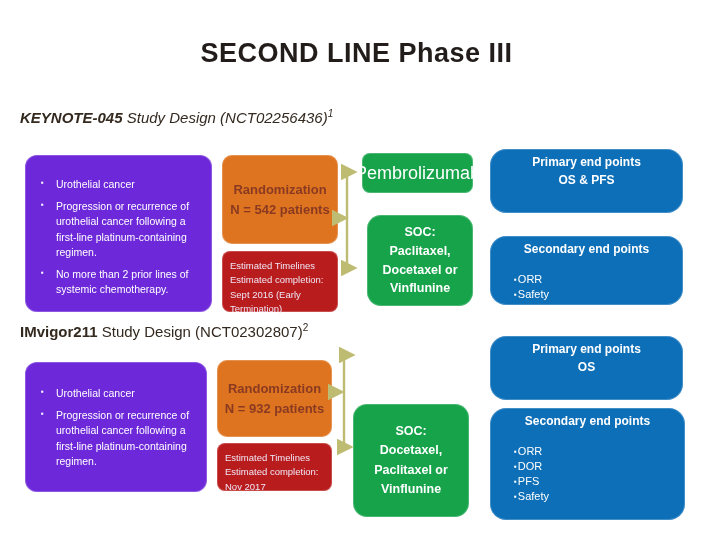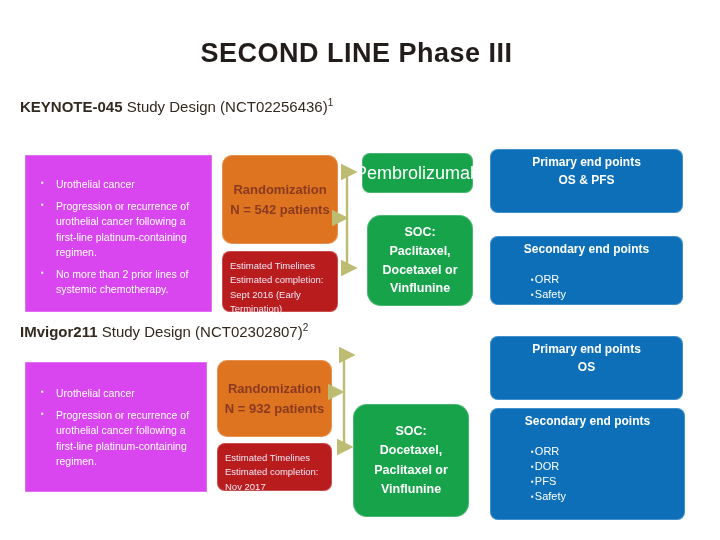--- a/index.html
+++ b/index.html
@@ -5,27 +5,27 @@
   html,body{margin:0;padding:0;}
   body{font-family:"Liberation Sans",sans-serif;background:#888;}
   .slide{position:relative;width:720px;height:540px;background:#ffffff;overflow:hidden;}
 
   .slide-title{position:absolute;left:0;top:38px;width:713px;text-align:center;
     font-size:27px;font-weight:bold;color:#221c1a;letter-spacing:.5px;}
 
   .section-heading{position:absolute;font-size:15px;color:#33291f;}
   .section-heading .hb{font-weight:bold;}
   .section-heading sup{font-size:10px;}
-  .heading-1{left:20px;top:97px;}
+  .heading-1{left:20px;top:108px;font-style:italic;}
   .heading-2{left:20px;top:322px;}
 
   .box{position:absolute;box-sizing:border-box;
        box-shadow:inset 0 0 0 1px rgba(255,255,255,.22);}
 
-  .teal{background:#d946ef;border-radius:1px;color:#fff;}
+  .teal{background:#6d28d9;border-radius:12px;color:#fff;}
   .teal ul{margin:0;padding:0;list-style:none;}
   .teal li{position:relative;padding-left:17px;margin-bottom:7px;
     font-size:10.5px;line-height:1.45;}
   .teal li::before{content:"▪";position:absolute;left:2px;top:0;font-size:8px;}
   .teal-1{left:25px;top:155px;width:187px;height:157px;padding:22px 10px 8px 14px;}
   .teal-2{left:25px;top:362px;width:182px;height:130px;padding:24px 10px 8px 14px;}
 
   .orange{background:#de741f;border-radius:10px;color:#8a3a22;
     display:flex;align-items:center;justify-content:center;text-align:center;
     font-weight:bold;font-size:13px;line-height:1.5;white-space:pre-line;}
@@ -39,21 +39,21 @@
 
   .green{background:#16a34a;border-radius:8px;color:#fff;
     display:flex;align-items:center;justify-content:center;text-align:center;}
   .arm-drug-1{left:362px;top:153px;width:111px;height:40px;font-size:18px;}
   .arm-soc-1{left:367px;top:215px;width:106px;height:91px;border-radius:14px;
     font-weight:bold;font-size:12.5px;line-height:1.5;white-space:pre-line;}
   .arm-drug-2{left:360px;top:345px;width:112px;height:42px;font-size:13px;}
   .arm-soc-2{left:353px;top:404px;width:116px;height:113px;border-radius:14px;
     font-weight:bold;font-size:12.5px;line-height:1.55;white-space:pre-line;}
 
-  .blue{background:#0d6fb8;border-radius:8px;color:#fff;padding:6px 25px;}
+  .blue{background:#0d6fb8;border-radius:16px;color:#fff;padding:6px 8px;}
   .blue .bt{font-weight:bold;font-size:12px;text-align:center;margin-bottom:4px;}
   .blue .bb{font-weight:bold;font-size:12px;text-align:center;}
   .blue ul{margin:16px;padding:0;list-style:none;}
   .blue li{font-size:11px;line-height:1.35;}
   .blue li::before{content:"▪";font-size:8px;margin-right:1px;vertical-align:1px;}
   .blue-p1{left:490px;top:149px;width:193px;height:64px;}
   .blue-s1{left:490px;top:236px;width:193px;height:69px;}
   .blue-p2{left:490px;top:336px;width:193px;height:64px;}
   .blue-s2{left:490px;top:408px;width:195px;height:112px;}
 

